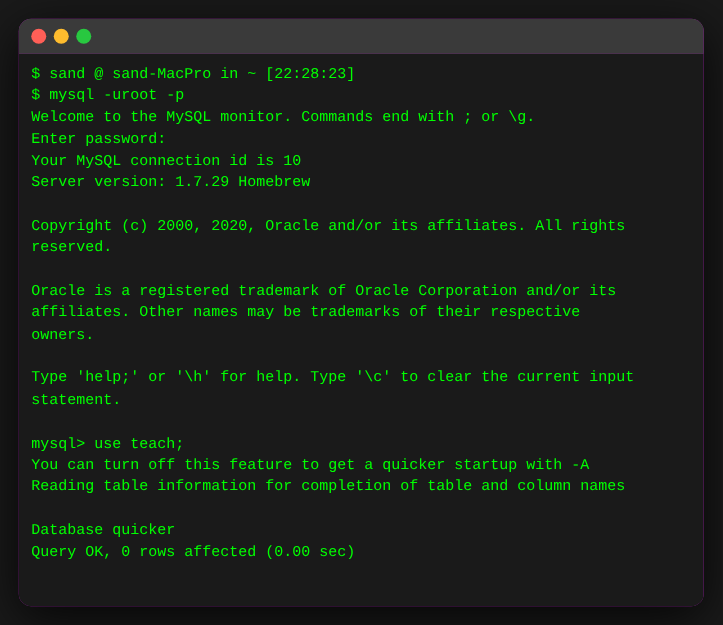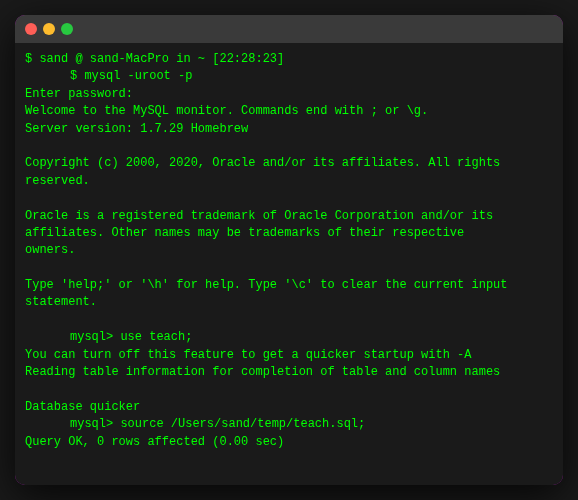--- a/index.html
+++ b/index.html
@@ -72,21 +72,20 @@
       font-size: 12px;
       line-height: 1.45;
     }
 
     .prompt-line {
       color: #00ff00;
     }
 
     .cmd-text {
       color: #00ff00;
-      margin-left: 45px;
     }
 
     .output-text {
       color: #00ff00;
     }
 
     .blank-line {
       height: 1.45em;
     }
   </style>
@@ -98,34 +97,34 @@
     <div class="traffic-lights">
       <div class="traffic-light tl-close"></div>
       <div class="traffic-light tl-minimize"></div>
       <div class="traffic-light tl-maximize"></div>
     </div>
     <span class="title-text"></span>
   </div>
   <div class="terminal-body" id="terminal-body">
   <div class="prompt-line">$ sand @ sand-MacPro in ~ [22:28:23]</div>
       <div class="cmd-text">$ mysql -uroot -p</div>
+      <div class="output-text">Welcome to the MySQL monitor.  Commands end with ; or \g.</div>
       <div class="output-text">Enter password:</div>
-      <div class="output-text">Welcome to the MySQL monitor.  Commands end with ; or \g.</div>
+      <div class="output-text">Your MySQL connection id is 10</div>
       <div class="output-text">Server version: 1.7.29 Homebrew</div>
       <div class="blank-line"></div>
       <div class="output-text">Copyright (c) 2000, 2020, Oracle and/or its affiliates. All rights reserved.</div>
       <div class="blank-line"></div>
       <div class="output-text">Oracle is a registered trademark of Oracle Corporation and/or its</div>
       <div class="output-text">affiliates. Other names may be trademarks of their respective</div>
       <div class="output-text">owners.</div>
       <div class="blank-line"></div>
       <div class="output-text">Type 'help;' or '\h' for help. Type '\c' to clear the current input statement.</div>
       <div class="blank-line"></div>
       <div class="cmd-text">mysql&gt; use teach;</div>
       <div class="output-text">You can turn off this feature to get a quicker startup with -A</div>
       <div class="output-text">Reading table information for completion of table and column names</div>
       <div class="blank-line"></div>
       <div class="output-text">Database quicker</div>
-      <div class="cmd-text">mysql&gt; source /Users/sand/temp/teach.sql;</div>
       <div class="output-text">Query OK, 0 rows affected (0.00 sec)</div>
       <div class="blank-line"></div>
     </div>
 </div>
 
 </body></html>

